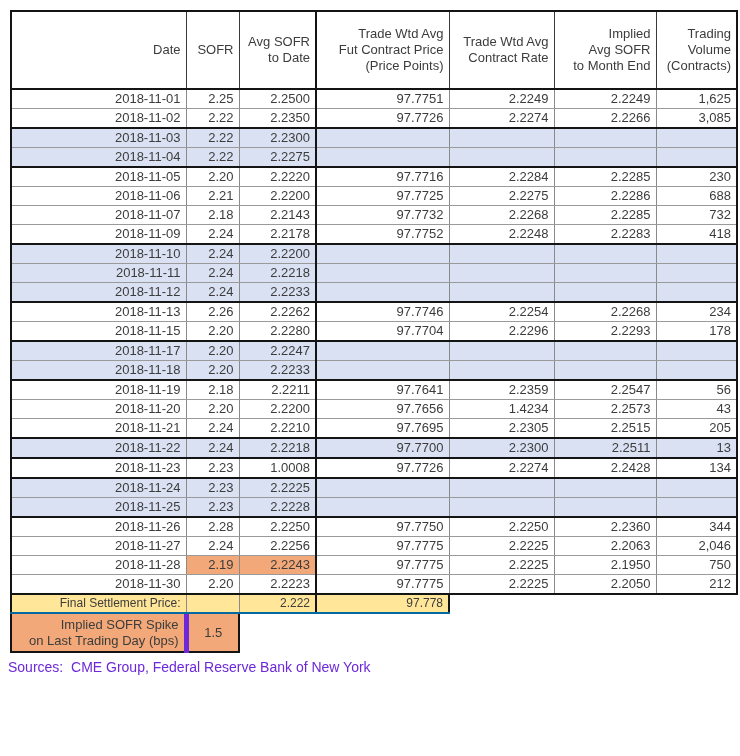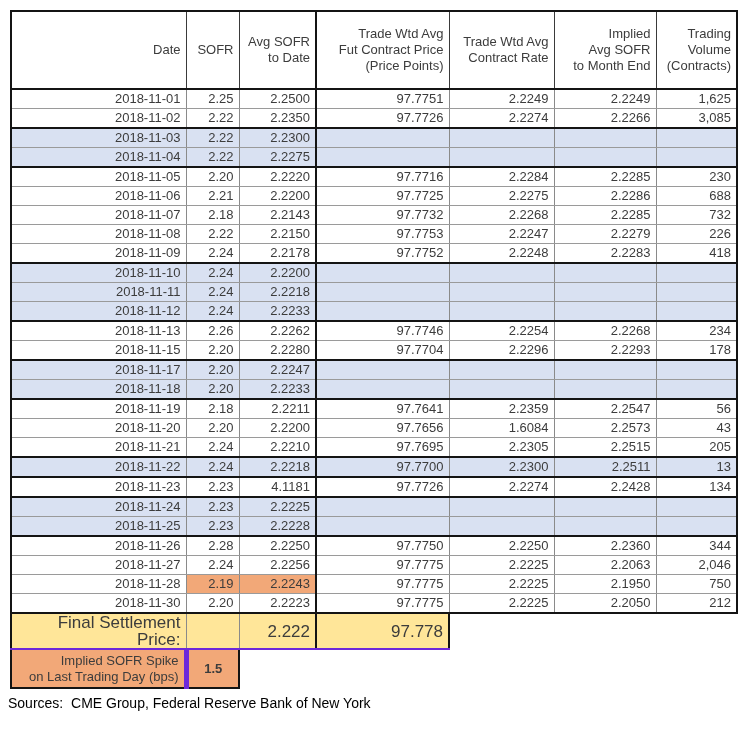--- a/index.html
+++ b/index.html
@@ -39,46 +39,46 @@
   .col-avg_sofr { border-right: 2px solid #141414 !important; }
   tr.shaded td { background: var(--shaded, #d9e1f2); }
   tr.sep td { border-top: 2px solid #141414; }
   td.hl { background: var(--hl, #f2a878); }
 
   
   table.settle { width: 438px; }
   table.settle td {
     background: var(--settle, #ffe699);
     height: 17px; line-height: 17px;
-    font-size: 17px;
+    font-size: 12px;
     border-right: 1px solid #8a8a8a;
-    border-bottom: 2px solid #6d28d9;
+    border-bottom: 2px solid #0369a1;
   }
   table.settle td:first-child { border-left: 2px solid #141414; }
   table.settle td:last-child { border-right: 2px solid #141414; margin-top: 46px; }
 
   
   table.spike { width: 228px; }
   table.spike td {
     background: var(--hl, #f2a878);
     height: 37px;
     font-size: 13px;
     line-height: 16px;
     vertical-align: middle;
     border-bottom: 2px solid #141414;
   }
   table.spike td:first-child { border-left: 2px solid #141414; border-right: 5px solid #6d28d9; }
-  table.spike td:last-child { border-right: 2px solid #141414; text-align: center; padding: 0; font-weight: bold; }
+  table.spike td:last-child { border-right: 2px solid #141414; text-align: center; padding: 0; }
 
   
   .sources {
     margin-top: 6px;
     margin-left: -2px;
     font-size: 14px;
-    color: #000000;
+    color: #6d28d9;
     white-space: pre;
   }
 </style>
 </head>
 <body>
 
 <div class="page">
 
   <table class="main">
     <colgroup>
@@ -167,29 +167,20 @@
         <tr class="">
           <td class="col-date">2018-11-07</td>
           <td class="col-sofr">2.18</td>
           <td class="col-avg_sofr">2.2143</td>
           <td class="col-fut_price">97.7732</td>
           <td class="col-contract_rate">2.2268</td>
           <td class="col-implied_avg">2.2285</td>
           <td class="col-volume">732</td>
         </tr>
         <tr class="">
-          <td class="col-date">2018-11-08</td>
-          <td class="col-sofr">2.22</td>
-          <td class="col-avg_sofr">2.2150</td>
-          <td class="col-fut_price">97.7753</td>
-          <td class="col-contract_rate">2.2247</td>
-          <td class="col-implied_avg">2.2279</td>
-          <td class="col-volume">226</td>
-        </tr>
-        <tr class="">
           <td class="col-date">2018-11-09</td>
           <td class="col-sofr">2.24</td>
           <td class="col-avg_sofr">2.2178</td>
           <td class="col-fut_price">97.7752</td>
           <td class="col-contract_rate">2.2248</td>
           <td class="col-implied_avg">2.2283</td>
           <td class="col-volume">418</td>
         </tr>
         <tr class="shaded sep">
           <td class="col-date">2018-11-10</td>
@@ -261,21 +252,21 @@
           <td class="col-fut_price">97.7641</td>
           <td class="col-contract_rate">2.2359</td>
           <td class="col-implied_avg">2.2547</td>
           <td class="col-volume">56</td>
         </tr>
         <tr class="">
           <td class="col-date">2018-11-20</td>
           <td class="col-sofr">2.20</td>
           <td class="col-avg_sofr">2.2200</td>
           <td class="col-fut_price">97.7656</td>
-          <td class="col-contract_rate">1.6084</td>
+          <td class="col-contract_rate">1.4234</td>
           <td class="col-implied_avg">2.2573</td>
           <td class="col-volume">43</td>
         </tr>
         <tr class="">
           <td class="col-date">2018-11-21</td>
           <td class="col-sofr">2.24</td>
           <td class="col-avg_sofr">2.2210</td>
           <td class="col-fut_price">97.7695</td>
           <td class="col-contract_rate">2.2305</td>
           <td class="col-implied_avg">2.2515</td>
@@ -286,21 +277,21 @@
           <td class="col-sofr">2.24</td>
           <td class="col-avg_sofr">2.2218</td>
           <td class="col-fut_price">97.7700</td>
           <td class="col-contract_rate">2.2300</td>
           <td class="col-implied_avg">2.2511</td>
           <td class="col-volume">13</td>
         </tr>
         <tr class="sep">
           <td class="col-date">2018-11-23</td>
           <td class="col-sofr">2.23</td>
-          <td class="col-avg_sofr">4.1181</td>
+          <td class="col-avg_sofr">1.0008</td>
           <td class="col-fut_price">97.7726</td>
           <td class="col-contract_rate">2.2274</td>
           <td class="col-implied_avg">2.2428</td>
           <td class="col-volume">134</td>
         </tr>
         <tr class="shaded sep">
           <td class="col-date">2018-11-24</td>
           <td class="col-sofr">2.23</td>
           <td class="col-avg_sofr">2.2225</td>
           <td class="col-fut_price"></td>

